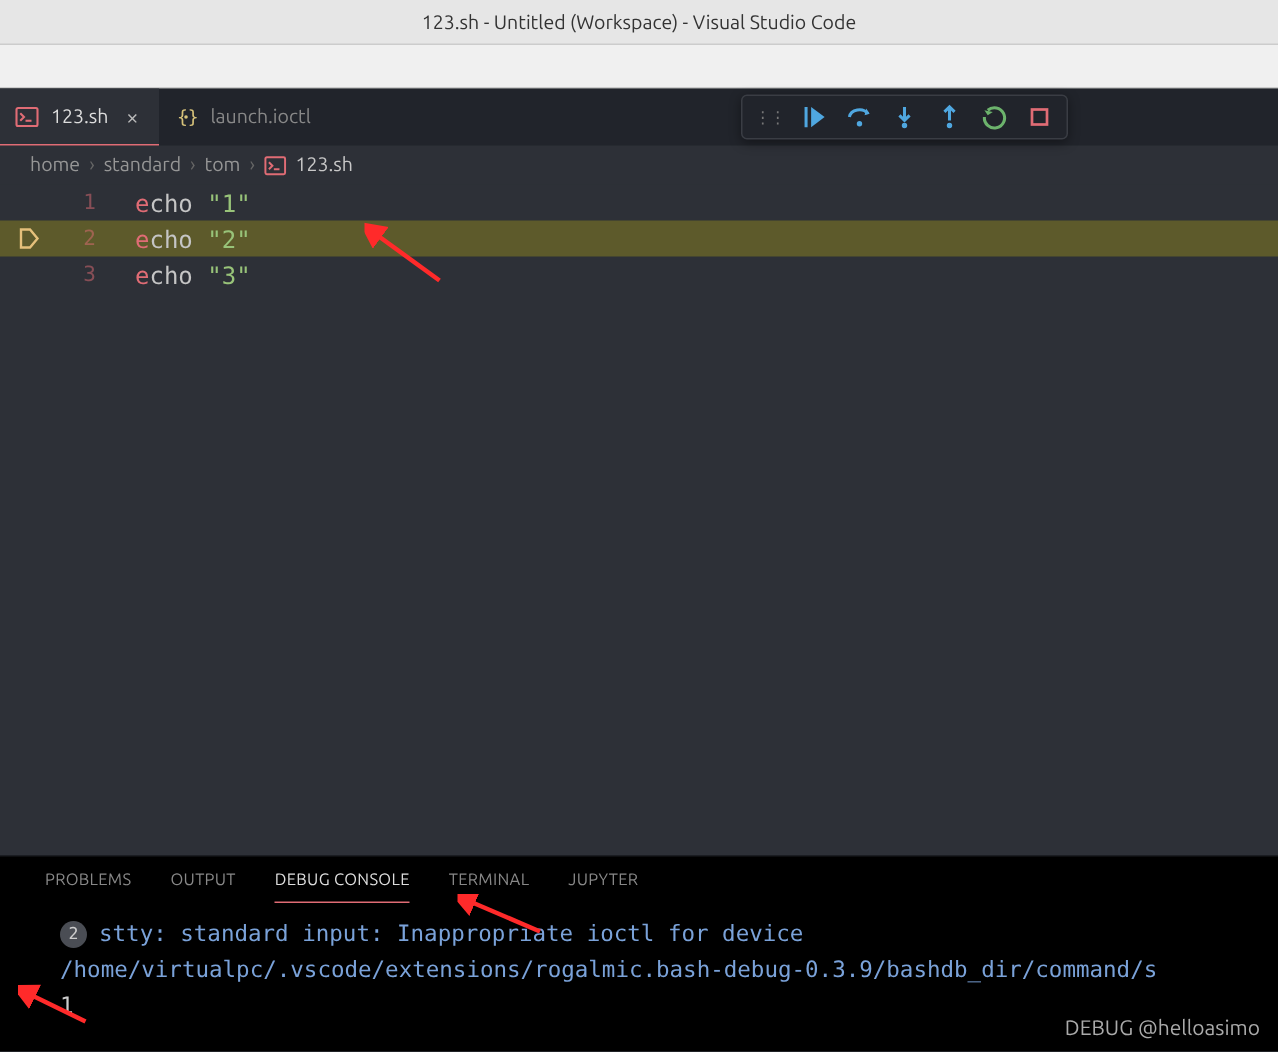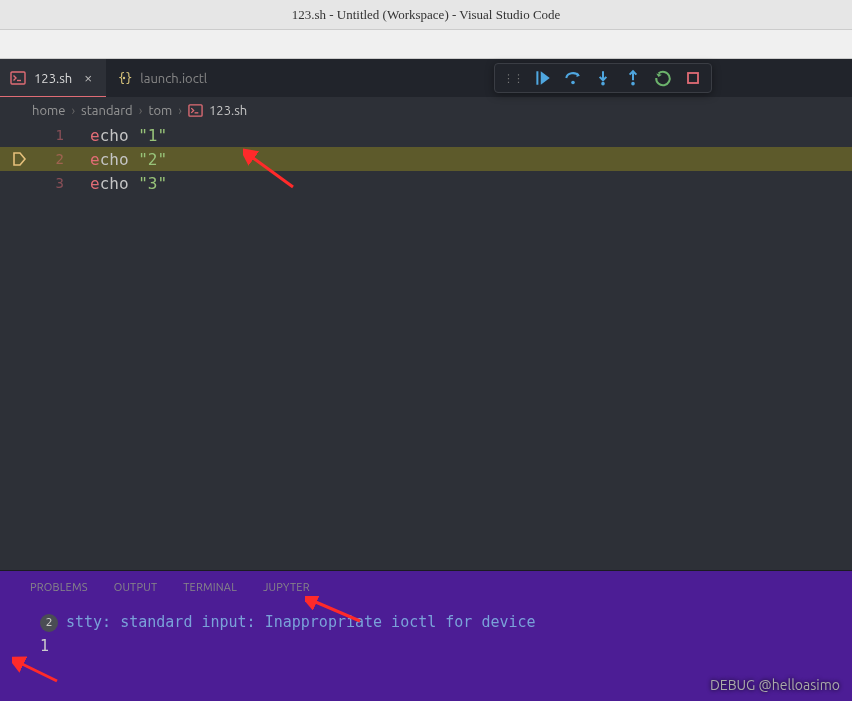--- a/index.html
+++ b/index.html
@@ -15,21 +15,20 @@
 }
 .titlebar {
   height: 30px;
   background: #e6e6e6;
   display: flex;
   align-items: center;
   justify-content: center;
   color: #333;
   font-size: 13px;
   border-bottom: 1px solid #ccc;
-  font-family: Liberation Serif, serif;
 }
 .toolbar-strip {
   height: 29px;
   background: #f0f0f0;
   border-bottom: 1px solid #ccc;
 }
 .tabbar {
   height: 38px;
   background: #21242b;
   display: flex;
@@ -70,21 +69,21 @@
   height: 30px;
   box-shadow: 0 2px 8px rgba(0,0,0,.4);
 }
 .debug-toolbar .dbg-btn { width: 20px; height: 20px; display:flex; align-items:center; justify-content:center; cursor:pointer; }
 .grip { color: #777; font-size: 11px; letter-spacing: -1px; cursor: grab; }
 
 .breadcrumbs {
   height: 26px;
   display: flex;
   align-items: center;
-  padding-left: 32px;
+  padding-left: 20px;
   gap: 6px;
   color: #969696;
   font-size: 13px;
 }
 .breadcrumbs .sep { color: #666; }
 .crumb-icon { color: #e06c75; display:inline-flex; align-items:center; }
 .crumb.last { color: #c8c8c8; }
 
 .editor-area {
   position: relative;
@@ -139,21 +138,21 @@
 .code-content { position: relative; z-index: 1; }
 
 .arrow-svg { position: absolute; z-index: 5; pointer-events: none; }
 
 .panel {
   position: absolute;
   left: 0;
   right: 0;
   bottom: 0;
   height: 131px;
-  background: #4c1d95;
+  background: #000000;
   border-top: 1px solid #1a1c21;
 }
 .panel-tabs {
   height: 33px;
   display: flex;
   align-items: center;
   gap: 26px;
   padding-left: 30px;
 }
 .panel-tab {
@@ -327,38 +326,42 @@
         </marker>
       </defs>
     <line x1="50" y1="40" x2="6" y2="8" stroke="#ff2a2a" stroke-width="3" marker-end="url(#ah1)"></line>
   </svg>
 </div>
 
 <div class="panel">
   <div class="panel-tabs">
     <span class="panel-tab">PROBLEMS</span>
     <span class="panel-tab">OUTPUT</span>
+    <span class="panel-tab active">DEBUG CONSOLE</span>
     <span class="panel-tab">TERMINAL</span>
     <span class="panel-tab">JUPYTER</span>
   </div>
 
   <svg class="arrow-svg" style="left:305px; top:25px;" width="60" height="30">
     <defs>
         <marker id="ah2" markerWidth="8" markerHeight="8" refX="2" refY="3" orient="auto">
           <path d="M0 0L6 3L0 6z" fill="#ff2a2a"></path>
         </marker>
       </defs>
     <line x1="55" y1="25" x2="6" y2="4" stroke="#ff2a2a" stroke-width="3" marker-end="url(#ah2)"></line>
   </svg>
 
   <div class="panel-content">
     <div class="console-line">
       <span class="badge">2</span><span>stty: standard input: Inappropriate ioctl for device</span>
     </div>
     <div class="console-line">
+      <span>/home/virtualpc/.vscode/extensions/rogalmic.bash-debug-0.3.9/bashdb_dir/command/s</span>
+    </div>
+    <div class="console-line">
       <span class="out-num">1</span>
     </div>
 
     <svg class="arrow-svg" style="left:12px; top:52px;" width="50" height="30">
       <defs>
           <marker id="ah3" markerWidth="8" markerHeight="8" refX="2" refY="3" orient="auto">
             <path d="M0 0L6 3L0 6z" fill="#ff2a2a"></path>
           </marker>
         </defs>
       <line x1="45" y1="25" x2="6" y2="6" stroke="#ff2a2a" stroke-width="3" marker-end="url(#ah3)"></line>

